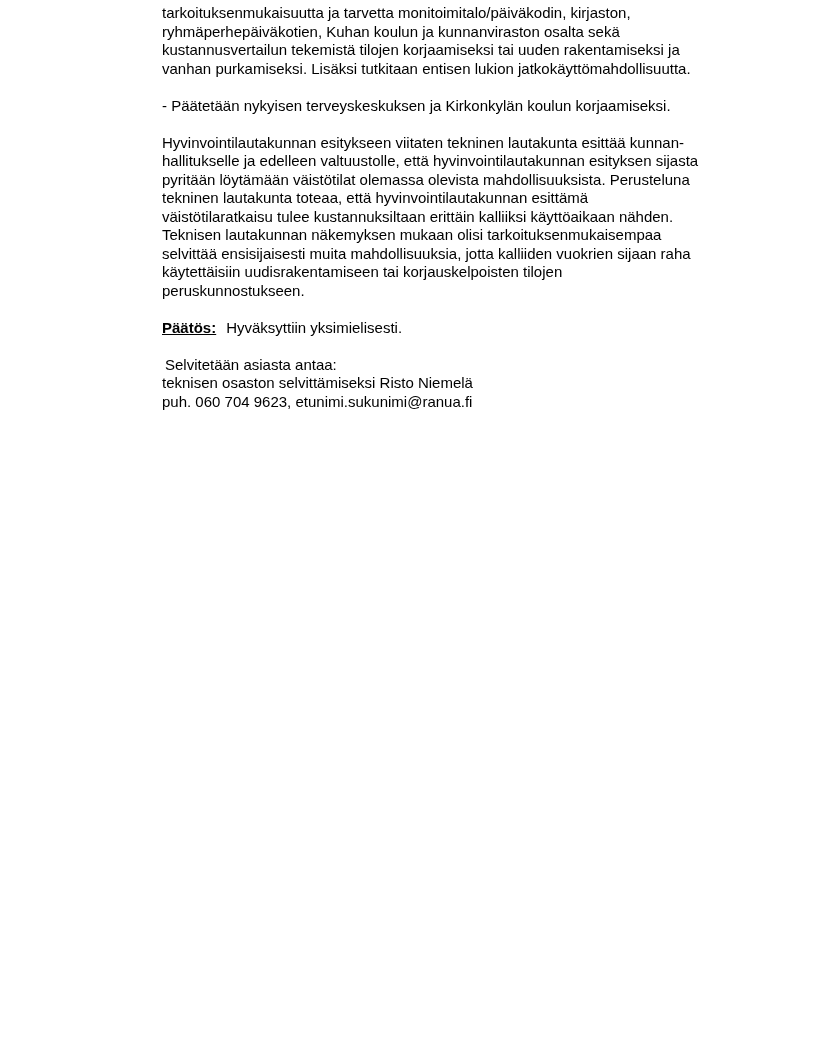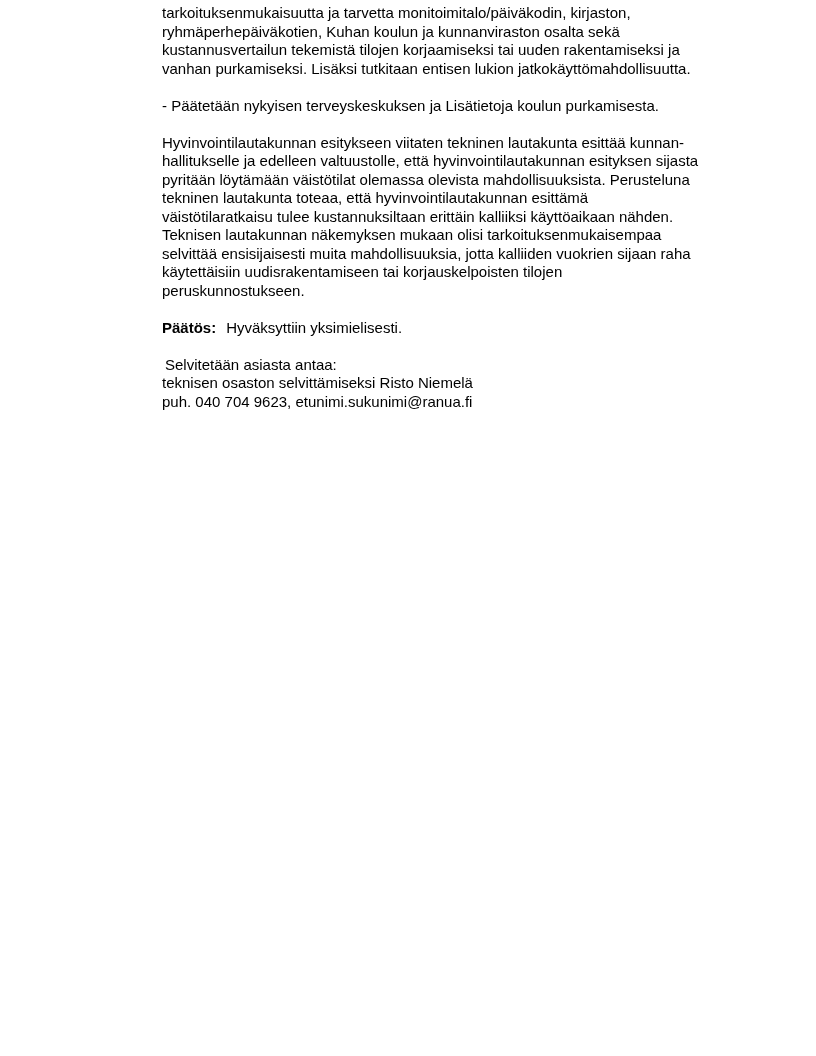--- a/index.html
+++ b/index.html
@@ -27,20 +27,21 @@
   }
   .para {
     margin: 0 0 18.5px 0;
     white-space: pre-line;
   }
   .decision-line {
     margin: 0 0 18.5px 0;
   }
   .decision-label {
     font-weight: bold;
+    text-decoration: underline;
   }
   .decision-text {
     margin-left: 10px;
     margin-top: 44px;
   }
   .contact {
     margin-top: 18.5px;
   }
   .contact p {
     margin: 0;
@@ -54,36 +55,36 @@
 
 <div class="page">
   <div class="content">
 
     <p class="para">tarkoituksenmukaisuutta ja tarvetta monitoimitalo/päiväkodin, kirjaston,
 ryhmäperhepäiväkotien, Kuhan koulun ja kunnanviraston osalta sekä
 kustannusvertailun tekemistä tilojen korjaamiseksi tai uuden rakentamiseksi ja
 vanhan purkamiseksi. Lisäksi tutkitaan entisen lukion jatkokäyttömahdollisuutta.</p>
 
 
-    <p class="para">- Päätetään nykyisen terveyskeskuksen ja Lisätietoja koulun purkamisesta.</p>
+    <p class="para">- Päätetään nykyisen terveyskeskuksen ja Kirkonkylän koulun korjaamiseksi.</p>
 
     <p class="para">Hyvinvointilautakunnan esitykseen viitaten tekninen lautakunta esittää kunnan-
 hallitukselle ja edelleen valtuustolle, että hyvinvointilautakunnan esityksen sijasta
 pyritään löytämään väistötilat olemassa olevista mahdollisuuksista. Perusteluna
 tekninen lautakunta toteaa, että hyvinvointilautakunnan esittämä
 väistötilaratkaisu tulee kustannuksiltaan erittäin kalliiksi käyttöaikaan nähden.
 Teknisen lautakunnan näkemyksen mukaan olisi tarkoituksenmukaisempaa
 selvittää ensisijaisesti muita mahdollisuuksia, jotta kalliiden vuokrien sijaan raha
 käytettäisiin uudisrakentamiseen tai korjauskelpoisten tilojen
 peruskunnostukseen.</p>
 
     <p class="decision-line">
       <span class="decision-label">Päätös:</span><span class="decision-text">Hyväksyttiin yksimielisesti.</span>
     </p>
 
     <div class="contact">
       <p class="indent-first">Selvitetään asiasta antaa:</p>
       <p>teknisen osaston selvittämiseksi Risto Niemelä</p>
-      <p>puh. 040 704 9623, etunimi.sukunimi@ranua.fi</p>
+      <p>puh. 060 704 9623, etunimi.sukunimi@ranua.fi</p>
     </div>
 
   </div>
 </div>
 
 </body></html>

